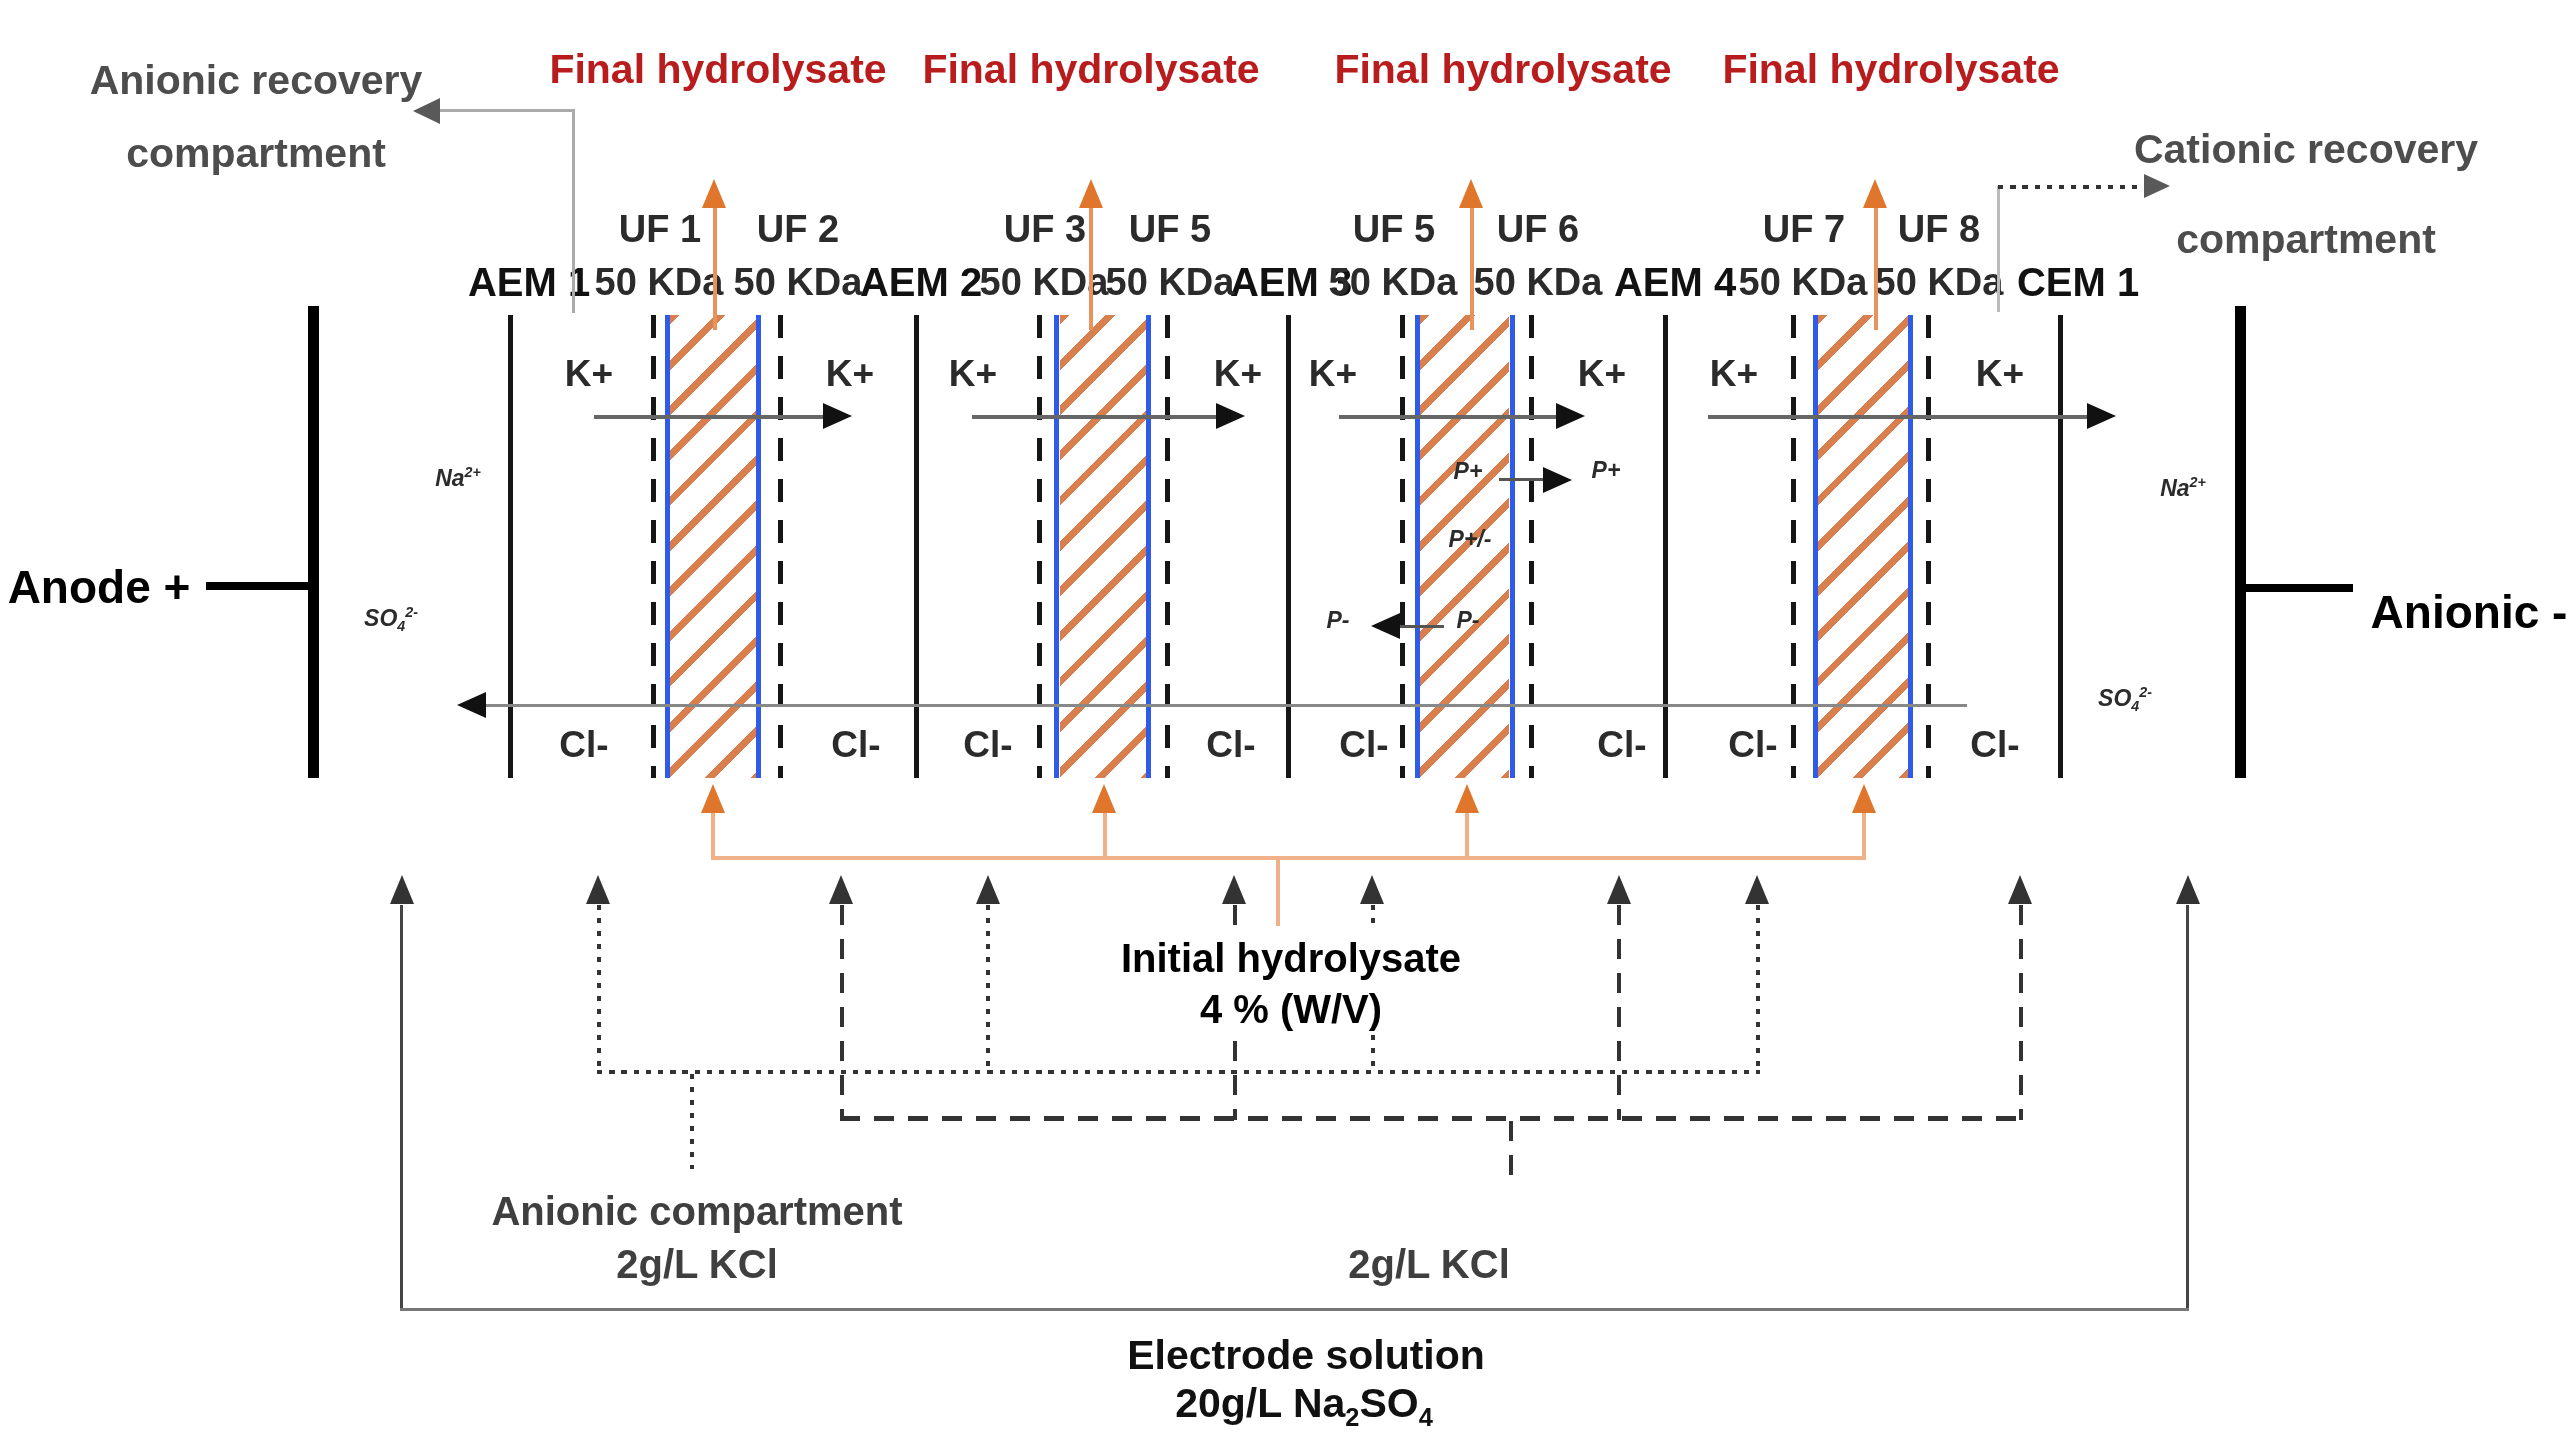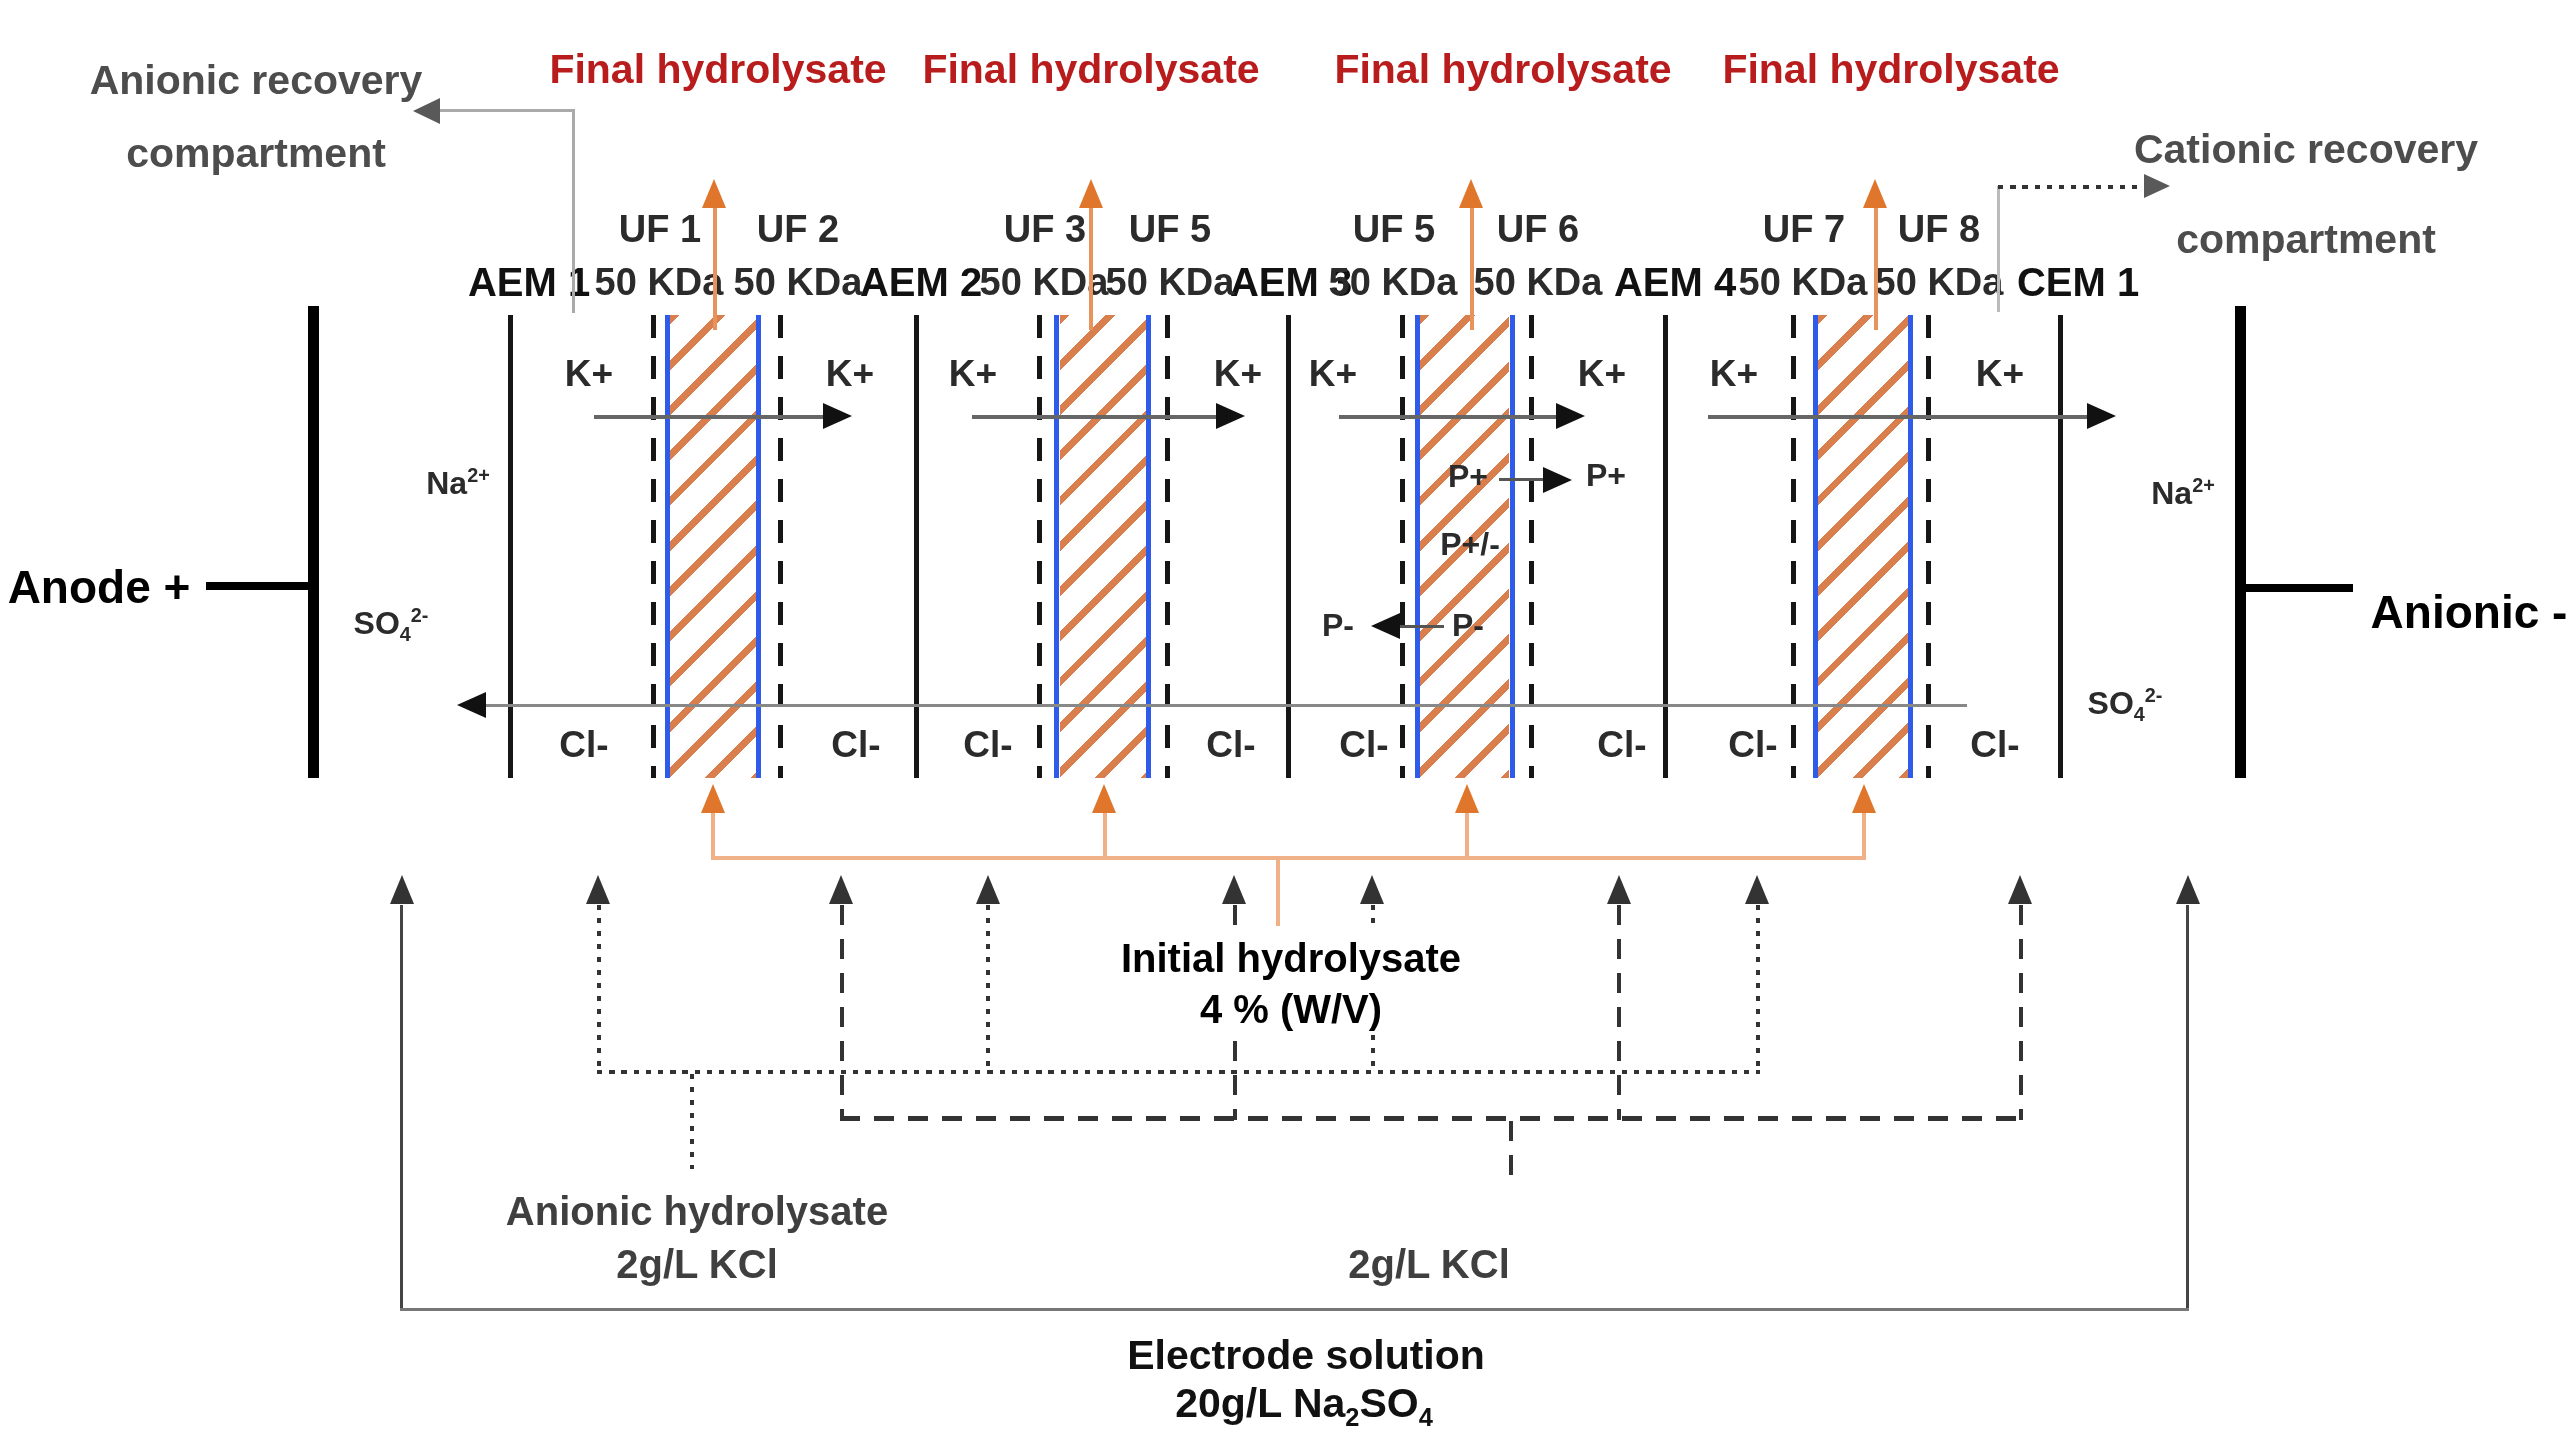--- a/index.html
+++ b/index.html
@@ -29,21 +29,21 @@
   .tr-u{border-left:12.2px solid transparent;border-right:12.2px solid transparent;border-bottom:29px solid #333;}
   .tr-u-o{border-left:12.2px solid transparent;border-right:12.2px solid transparent;border-bottom:29px solid #E0752C;}
   .tr-l-g{border-top:13px solid transparent;border-bottom:13px solid transparent;border-right:27.5px solid #595959;}
   .tr-r-g{border-top:12.2px solid transparent;border-bottom:12.2px solid transparent;border-left:26px solid #595959;}
   
   .fs60{font-size:46px;color:#000;}
   .fs54{font-size:41px;}
   .fs52{font-size:40px;}
   .fs50{font-size:38px;}
   .fs48{font-size:37px;}
-  .fs46{font-size:32px;}
+  .fs46{font-size:23px;font-style:italic;}
   .gray{color:#4d4d4d;}
   .orange{color:#b91c1c;}
   .dkorange{color:#000000;}
   .loops{color:#3f3f3f;}
   sup,sub{font-size:62%;}
 </style>
 </head>
 <body>
 
 <div id="canvas">
@@ -221,21 +221,21 @@
   <div class="dot-v" style="left:690px;top:1074px;width:3.8px;height:95px;"></div>
   <div class="dash-h" style="left:840px;top:1116px;width:1183px;height:4.6px;"></div>
   <div class="dash-v" style="left:1509px;top:1121px;width:3.8px;height:61px;"></div>
   <div class="hline" style="left:400px;top:1308px;width:1789px;height:3.1px;background:#777;"></div>
 
   <div class="abs" style="left:1092px;top:930px;width:397px;height:105px;background:#fff;z-index:5;">
     <div class="c fs52 dkorange" style="left:199px;top:6.1px;">Initial hydrolysate</div>
     <div class="c fs52 dkorange" style="left:199px;top:57px;">4 % (W/V)</div>
   </div>
 
-  <div class="c fs52 loops" style="left:697px;top:1189px;">Anionic hydrolysate</div>
+  <div class="c fs52 loops" style="left:697px;top:1189px;">Anionic compartment</div>
   <div class="c fs52 loops" style="left:697px;top:1242px;">2g/L KCl</div>
   <div class="c fs52 loops" style="left:1429px;top:1242px;">2g/L KCl</div>
 
   <div class="c fs54" style="left:1306px;top:1332px;color:#111;">Electrode solution</div>
   <div class="c fs54" style="left:1304px;top:1380px;color:#111;"><span>20g/L Na</span><sub>2</sub><span>SO</span><sub>4</sub></div>
 
 </div>
 
 
 </body></html>

